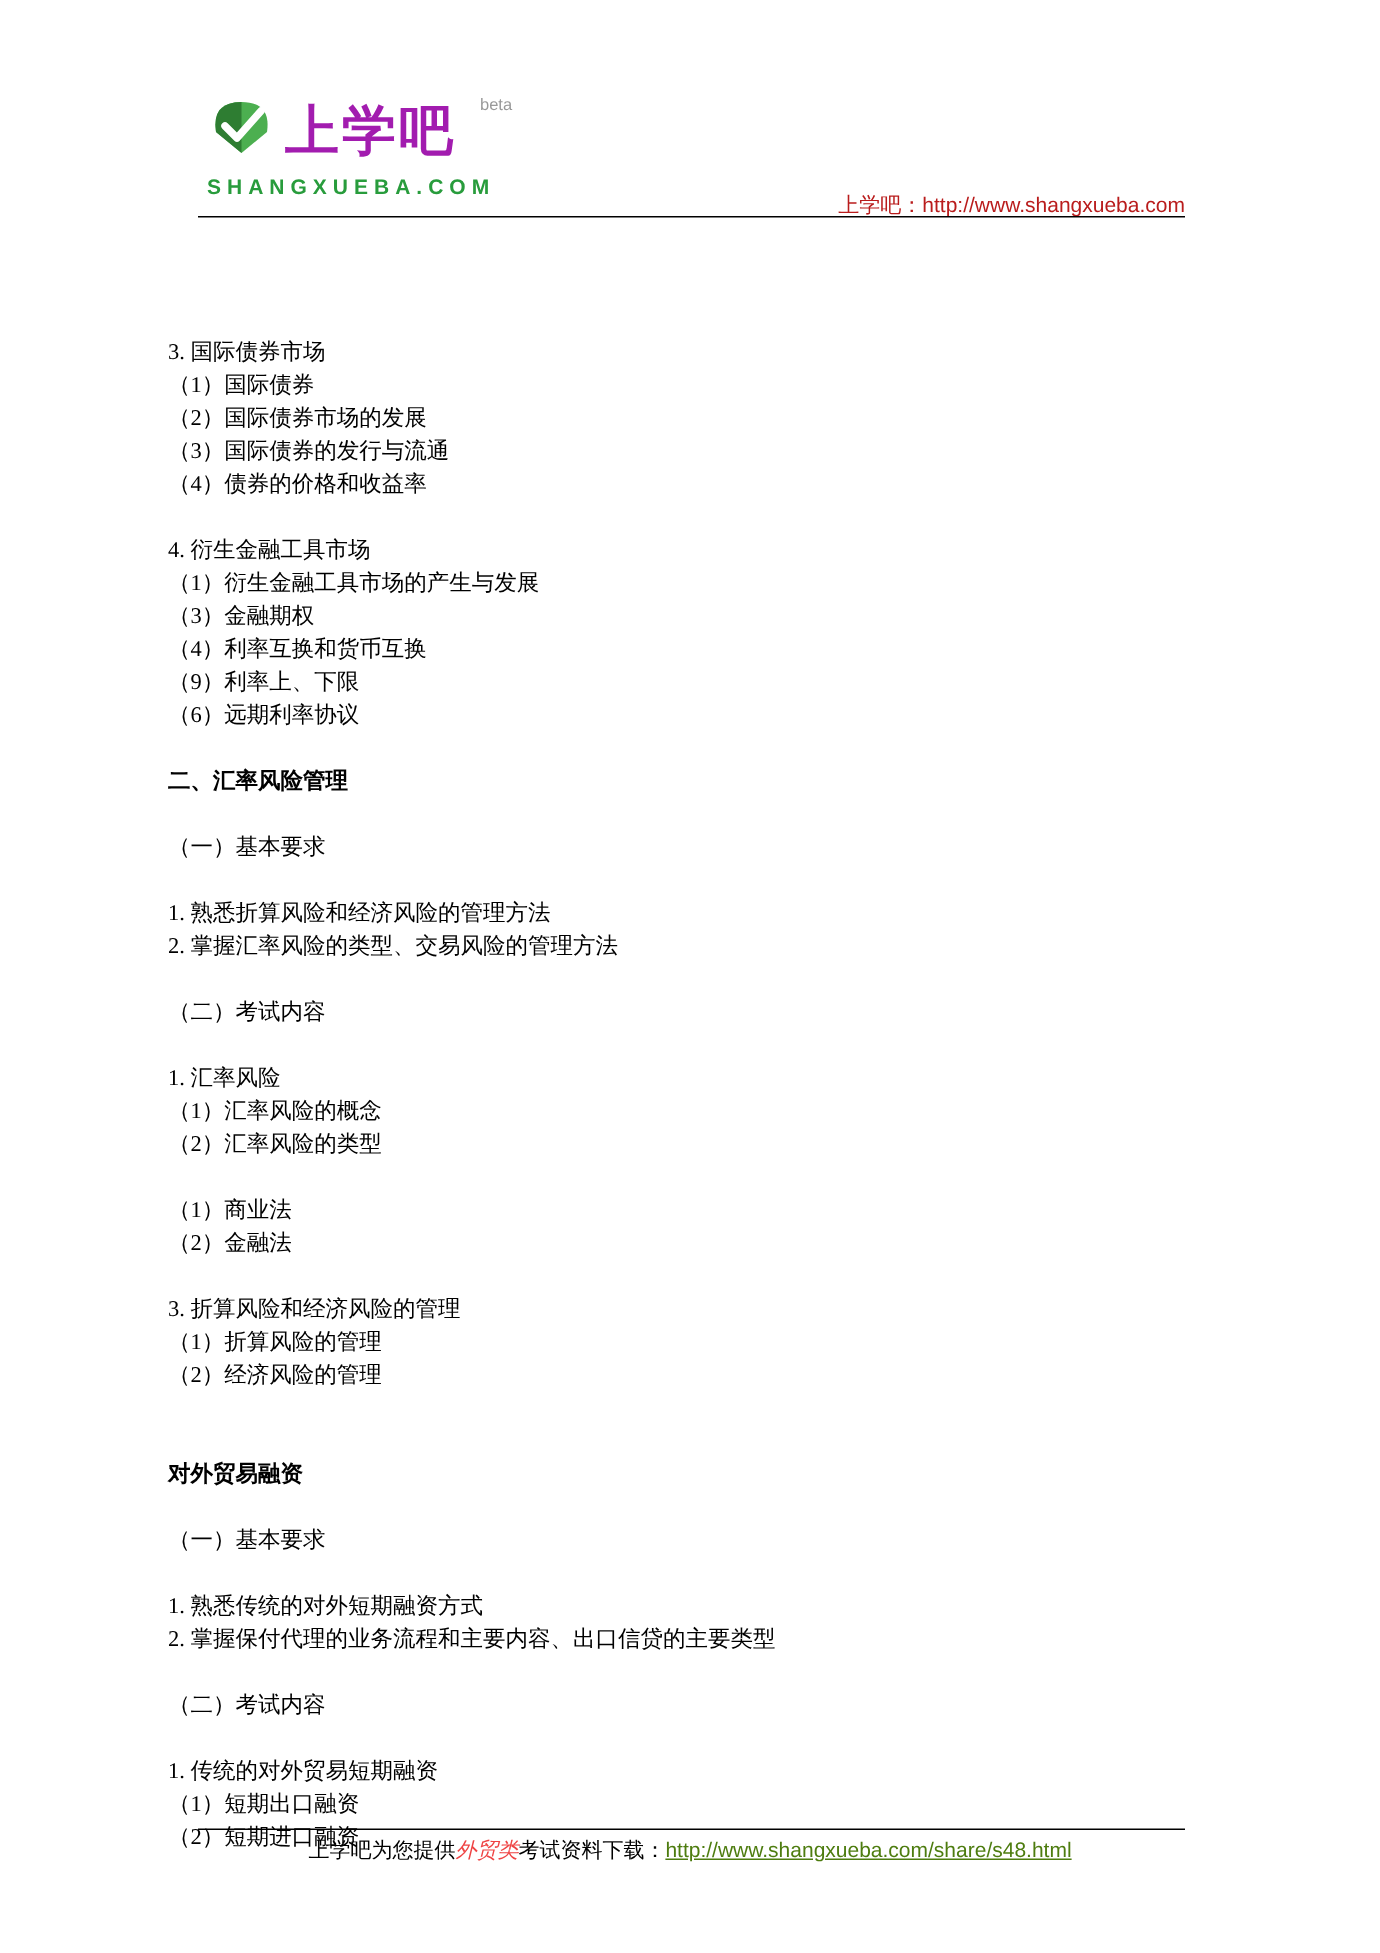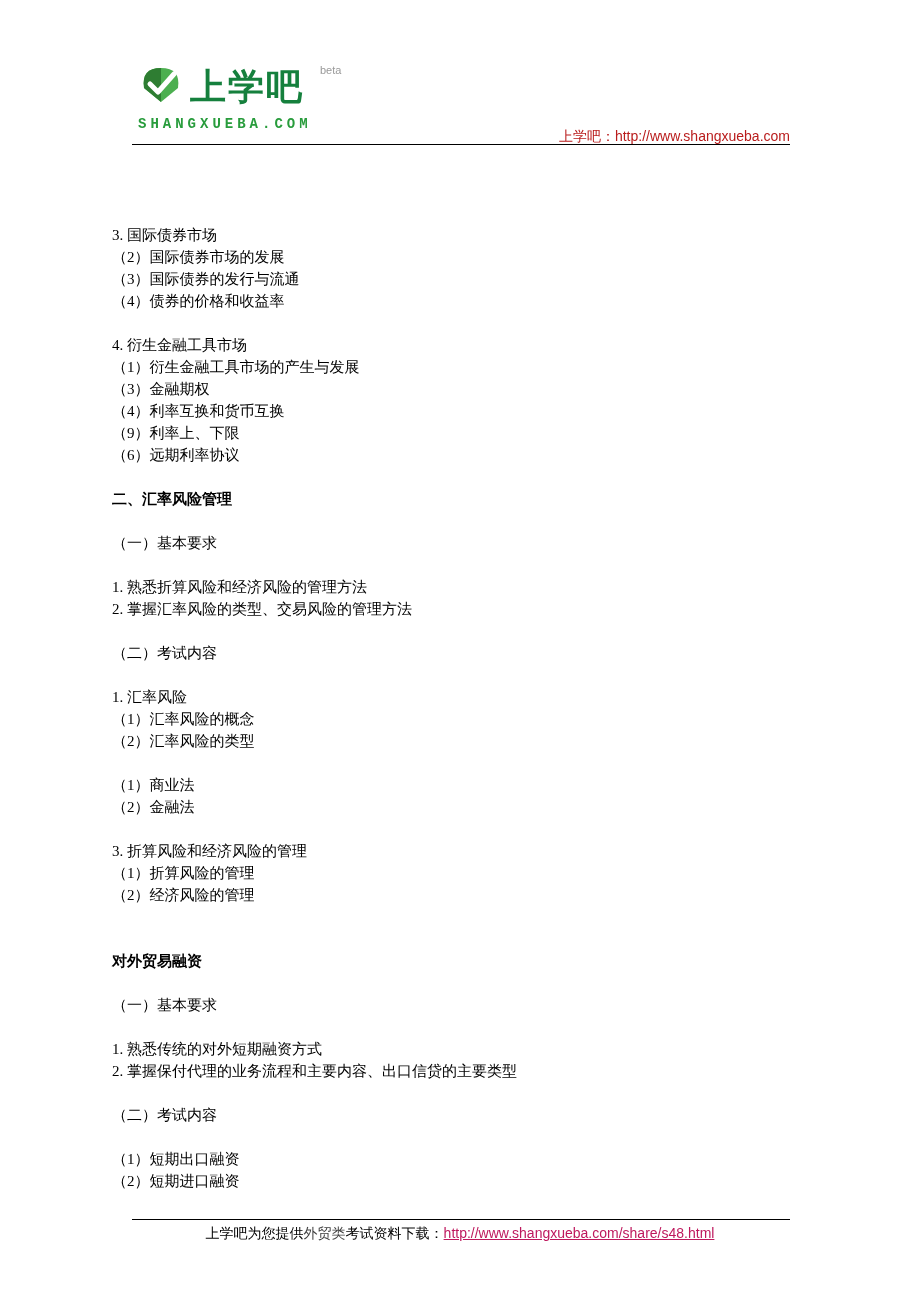--- a/index.html
+++ b/index.html
@@ -33,39 +33,39 @@
       left: 0;
       top: 2px;
     }
     .logo-text-main {
       position: absolute;
       left: 54px;
       top: 2px;
       font-size: 36px;
       font-weight: bold;
       font-family: Liberation Serif, serif;
-      color: #15803d;
+      color: #a21caf;
       letter-spacing: 2px;
     }
     .logo-beta {
       position: absolute;
       left: 184px;
       top: 4px;
       font-size: 11px;
       color: #999;
       font-family: Arial, sans-serif;
       text-align: center;
     }
     .logo-domain {
       position: absolute;
       left: 2px;
       top: 56px;
       font-size: 14px;
       font-weight: bold;
-      font-family: Liberation Mono, monospace;
+      font-family: Liberation Sans, sans-serif;
       color: #289C3C;
       letter-spacing: 4px;
     }
     .header-right {
       position: absolute;
       right: 130px;
       top: 126px;
       font-size: 14px;
       font-family: "SimSun", Arial, sans-serif;
       color: #b91c1c;
@@ -94,24 +94,25 @@
     .footer {
       position: absolute;
       bottom: 58px;
       left: 0;
       right: 0;
       text-align: center;
       font-size: 14px;
       font-family: "SimSun", Arial, sans-serif;
     }
     .footer .red {
-      color: #404040;
+      color: #ef4444;
+      font-style: italic;
     }
     .footer a {
-      color: #be185d;
+      color: #4d7c0f;
       text-decoration: underline;
     }
     .footer-line {
       position: absolute;
       bottom: 82px;
       left: 132px;
       right: 130px;
       border-top: 1px solid #000;
     }
   </style>
@@ -130,20 +131,21 @@
     <span class="logo-domain">SHANGXUEBA.COM</span>
   </div>
   <div class="header-right">
     <span>上学吧：</span><span>http://www.shangxueba.com</span>
   </div>
   <div class="header-line"></div>
 </div>
 
 <div class="content" id="content-root">
 <div class="item">3. 国际债券市场</div>
+    <div class="item">（1）国际债券</div>
     <div class="item">（2）国际债券市场的发展</div>
     <div class="item">（3）国际债券的发行与流通</div>
     <div class="item">（4）债券的价格和收益率</div>
     <div class="block-gap"></div>
     <div class="item">4. 衍生金融工具市场</div>
     <div class="item">（1）衍生金融工具市场的产生与发展</div>
     <div class="item">（3）金融期权</div>
     <div class="item">（4）利率互换和货币互换</div>
     <div class="item">（9）利率上、下限</div>
     <div class="item">（6）远期利率协议</div>
@@ -171,20 +173,21 @@
     <div class="block-gap"></div>
     <div class="item bold">对外贸易融资</div>
     <div class="block-gap"></div>
     <div class="item">（一）基本要求</div>
     <div class="block-gap"></div>
     <div class="item">1. 熟悉传统的对外短期融资方式</div>
     <div class="item">2. 掌握保付代理的业务流程和主要内容、出口信贷的主要类型</div>
     <div class="block-gap"></div>
     <div class="item">（二）考试内容</div>
     <div class="block-gap"></div>
+    <div class="item">1. 传统的对外贸易短期融资</div>
     <div class="item">（1）短期出口融资</div>
     <div class="item">（2）短期进口融资</div>
     <div class="block-gap"></div>
   </div>
 
 <div class="footer-line"></div>
 <div class="footer">
   <span>上学吧为您提供</span><span class="red">外贸类</span><span>考试资料下载：</span><a href="#">http://www.shangxueba.com/share/s48.html</a>
 </div>
 

